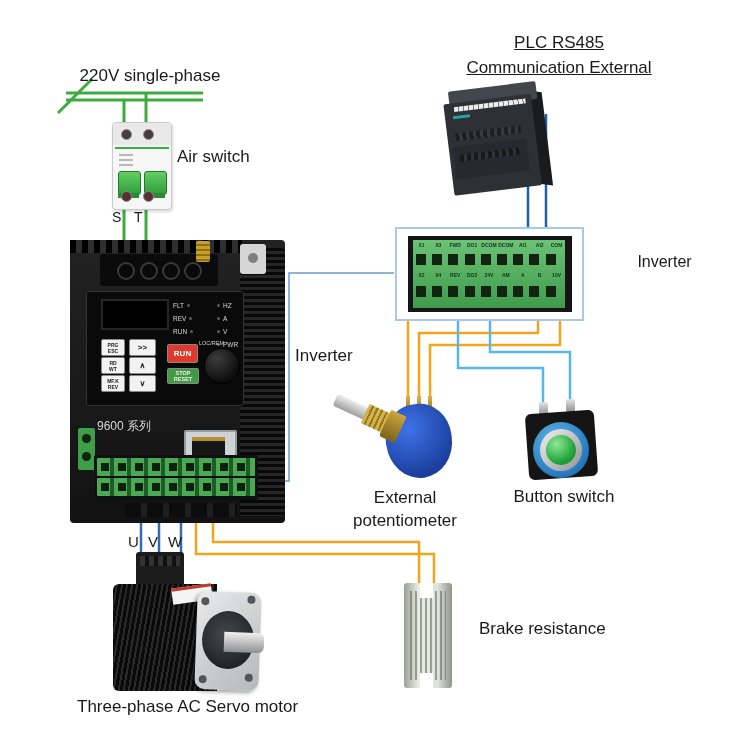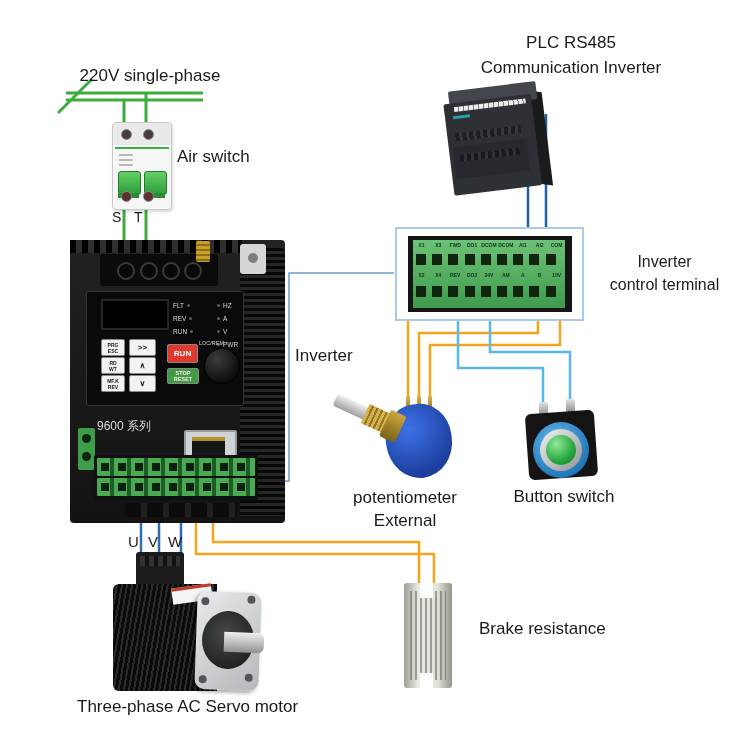--- a/index.html
+++ b/index.html
@@ -177,32 +177,31 @@
       <rect x="88" y="452" width="177" height="52" stroke="#2E5FA8" stroke-width="2" fill="none"></rect>
     </g>
   </svg>
 
   <div class="lbl lbl-c" style="left:55px;top:28px;width:190px;line-height:23px;margin-top:36px;">
     <div>220V single-phase</div>
   </div>
   <div class="lbl" style="left:177px;top:147px;">Air switch</div>
   <div class="lbl" style="left:112px;top:209px;font-size:14px;">S</div>
   <div class="lbl" style="left:134px;top:209px;font-size:14px;">T</div>
-  <div class="lbl lbl-c" style="left:452px;top:30px;width:238px;line-height:25px;">
+  <div class="lbl lbl-c" style="left:440px;top:30px;width:238px;line-height:25px;text-decoration:underline;">
     <div>PLC RS485</div>
-    <div>Communication Inverter</div>
+    <div>Communication External</div>
   </div>
   <div class="lbl" style="left:295px;top:346px;">Inverter</div>
   <div class="lbl lbl-c" style="left:582px;top:250px;width:165px;font-size:16px;line-height:23px;">
     <div>Inverter</div>
-    <div>control terminal</div>
   </div>
   <div class="lbl lbl-c" style="left:330px;top:486px;width:150px;line-height:23px;">
+    <div>External</div>
     <div>potentiometer</div>
-    <div>External</div>
   </div>
   <div class="lbl lbl-c" style="left:503px;top:487px;width:122px;">Button switch</div>
   <div class="lbl" style="left:479px;top:619px;">Brake resistance</div>
   <div class="lbl" style="left:77px;top:697px;text-align:center;">Three-phase AC Servo motor</div>
   <div class="lbl" style="left:128px;top:533px;font-size:15px;">U</div>
   <div class="lbl" style="left:148px;top:533px;font-size:15px;">V</div>
   <div class="lbl" style="left:168px;top:533px;font-size:15px;">W</div>
 
   <div class="abs airswitch">
     <div class="as-top"></div>

